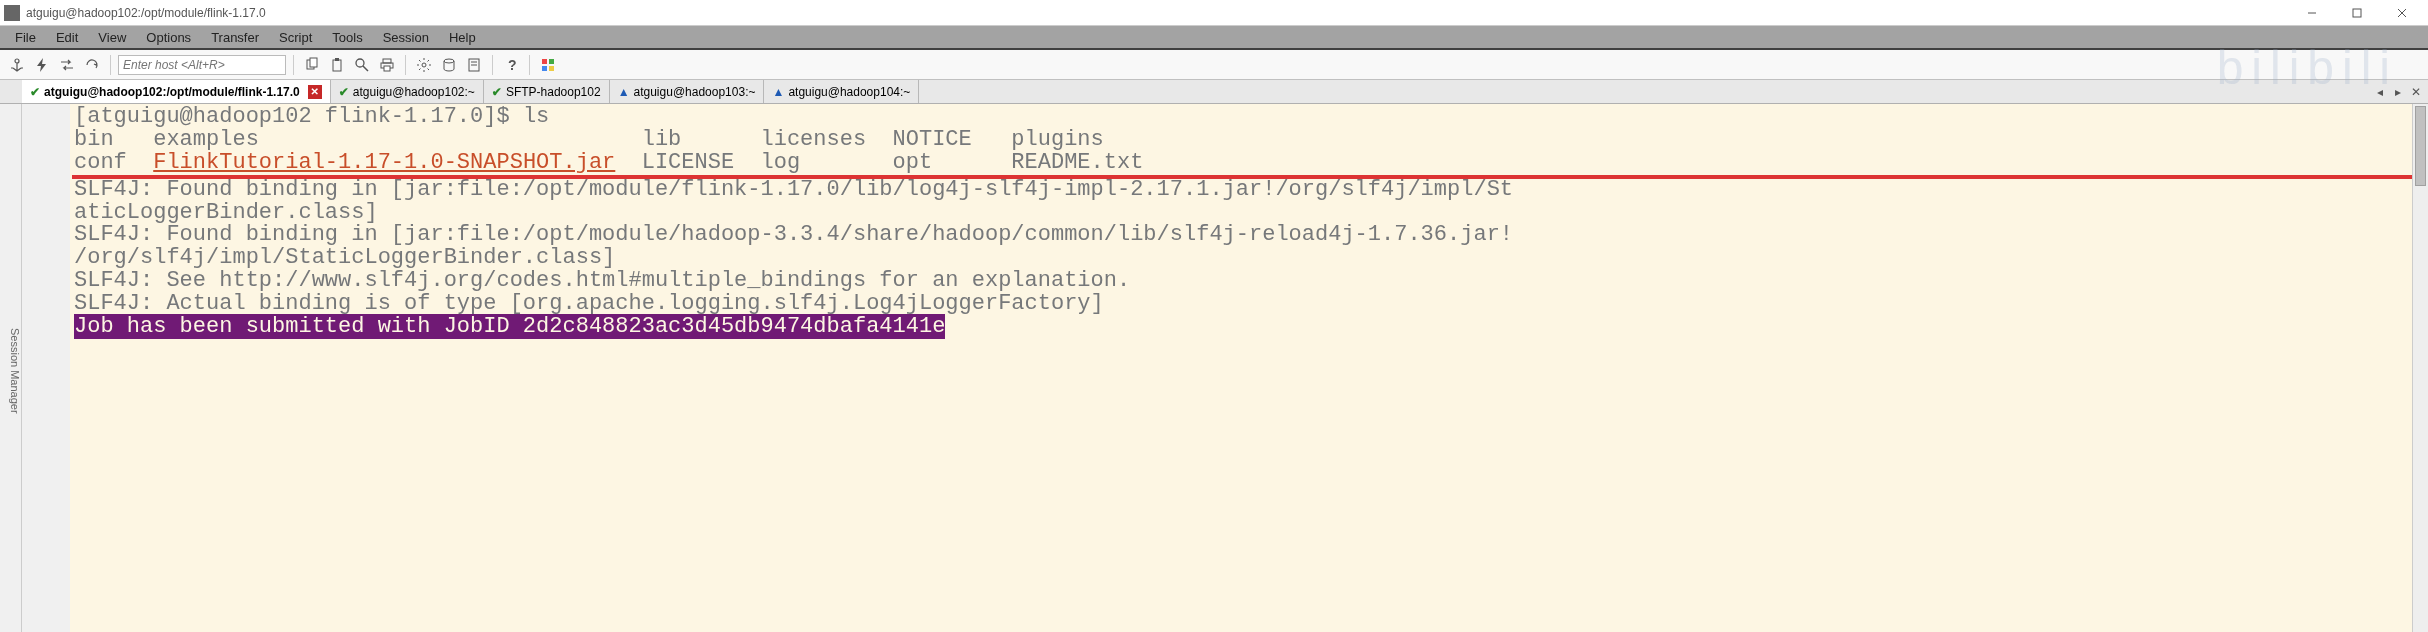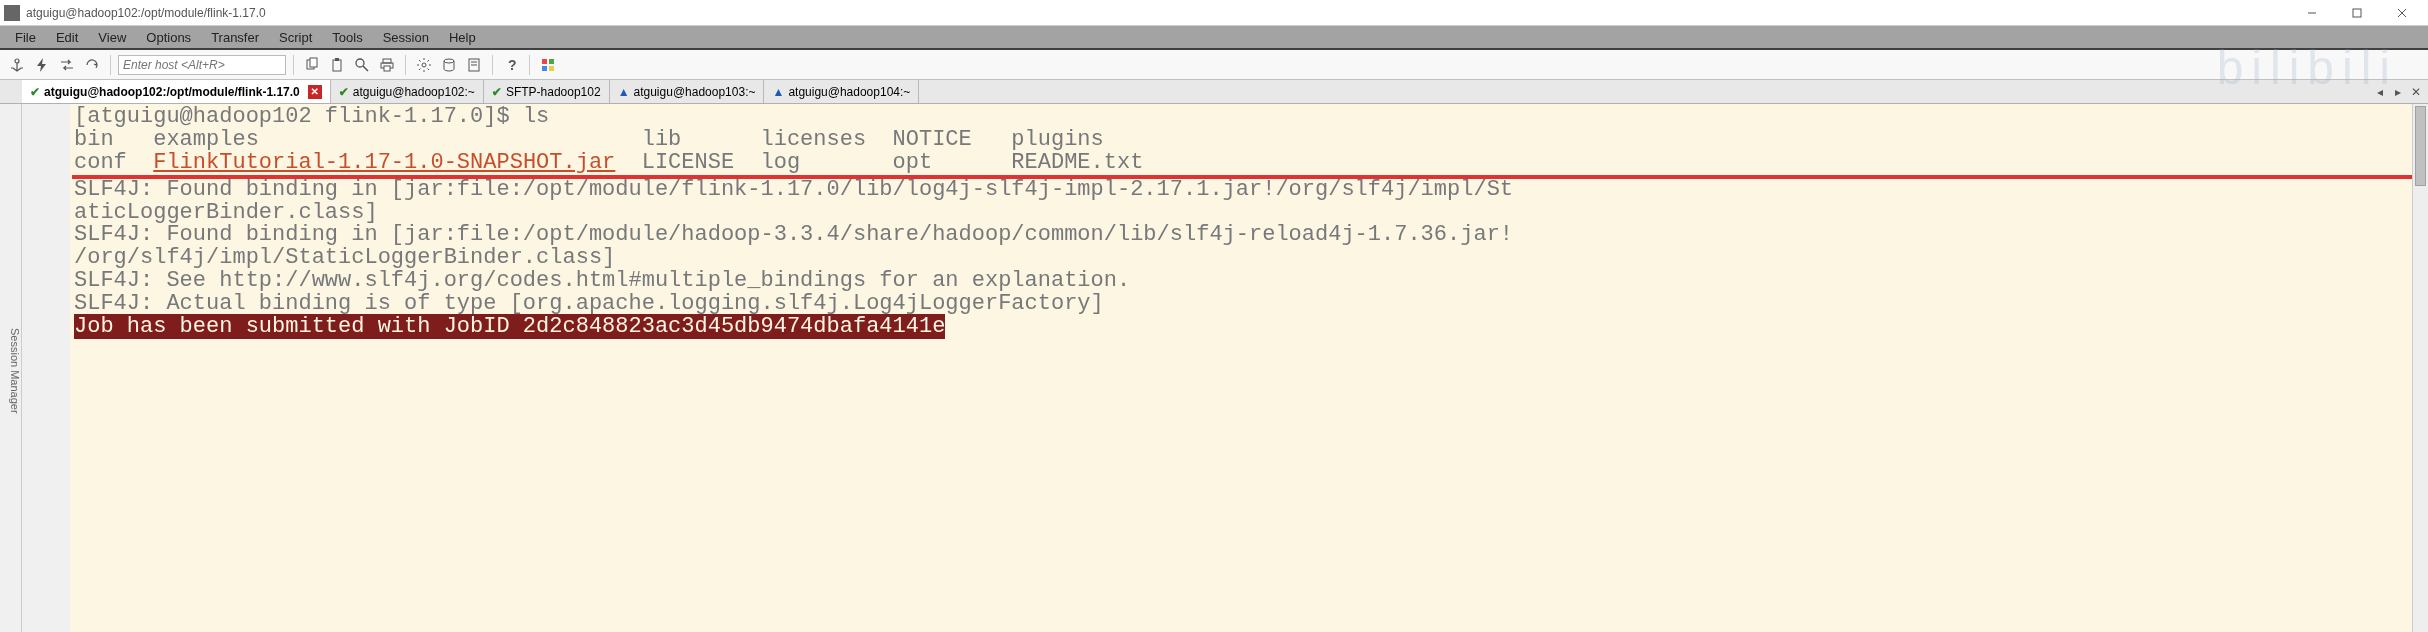--- a/index.html
+++ b/index.html
@@ -29,21 +29,21 @@
 .tabbar .nav-btn { width: 16px; display: flex; align-items: center; justify-content: center; color: #555; }
 
 .sidebar { position: absolute; left: 0; top: 104px; width: 22px; bottom: 0; background: #f0f0f0; border-right: 1px solid #ccc; writing-mode: vertical-rl; text-orientation: mixed; font-size: 11px; color: #666; text-align: center; padding-top: 6px; }
 
 .terminal { position: absolute; left: 22px; right: 0; top: 104px; bottom: 0; background: #fdf6e3; font-family: "Consolas","Courier New",monospace; font-size: 22px; line-height: 1.04; padding: 2px 4px; color: #76787a; overflow: hidden; margin-left: 48px; }
 .terminal .line { white-space: pre; }
 .terminal .prompt { color: #76787a; }
 .terminal .cmd { color: #76787a; }
 .terminal .hl-jar { color: #c84e2a; text-decoration: underline; text-align: right; }
 .terminal .boxed { border: 2px solid #d33; display: block; padding: 0 2px; margin: 0 -2px; }
-.terminal .sel { background: #7f1d1d; color: #fdf6e3; }
+.terminal .sel { background: #701a75; color: #fdf6e3; }
 .terminal .scrollbar { position: absolute; right: 0; top: 0; bottom: 0; width: 16px; background: #eee; border-left: 1px solid #ccc; }
 .terminal .scrollbar .thumb { position: absolute; left: 2px; right: 2px; top: 2px; height: 80px; background: #c0c0c0; border: 1px solid #a0a0a0; }
 
 .watermark { position: absolute; right: 30px; top: 40px; font-size: 48px; color: rgba(150,170,200,0.25); font-weight: 500; letter-spacing: 8px; pointer-events: none; }
 </style>
 </head>
 <body>
 
 <div class="titlebar">
   <div class="app-icon"></div>

